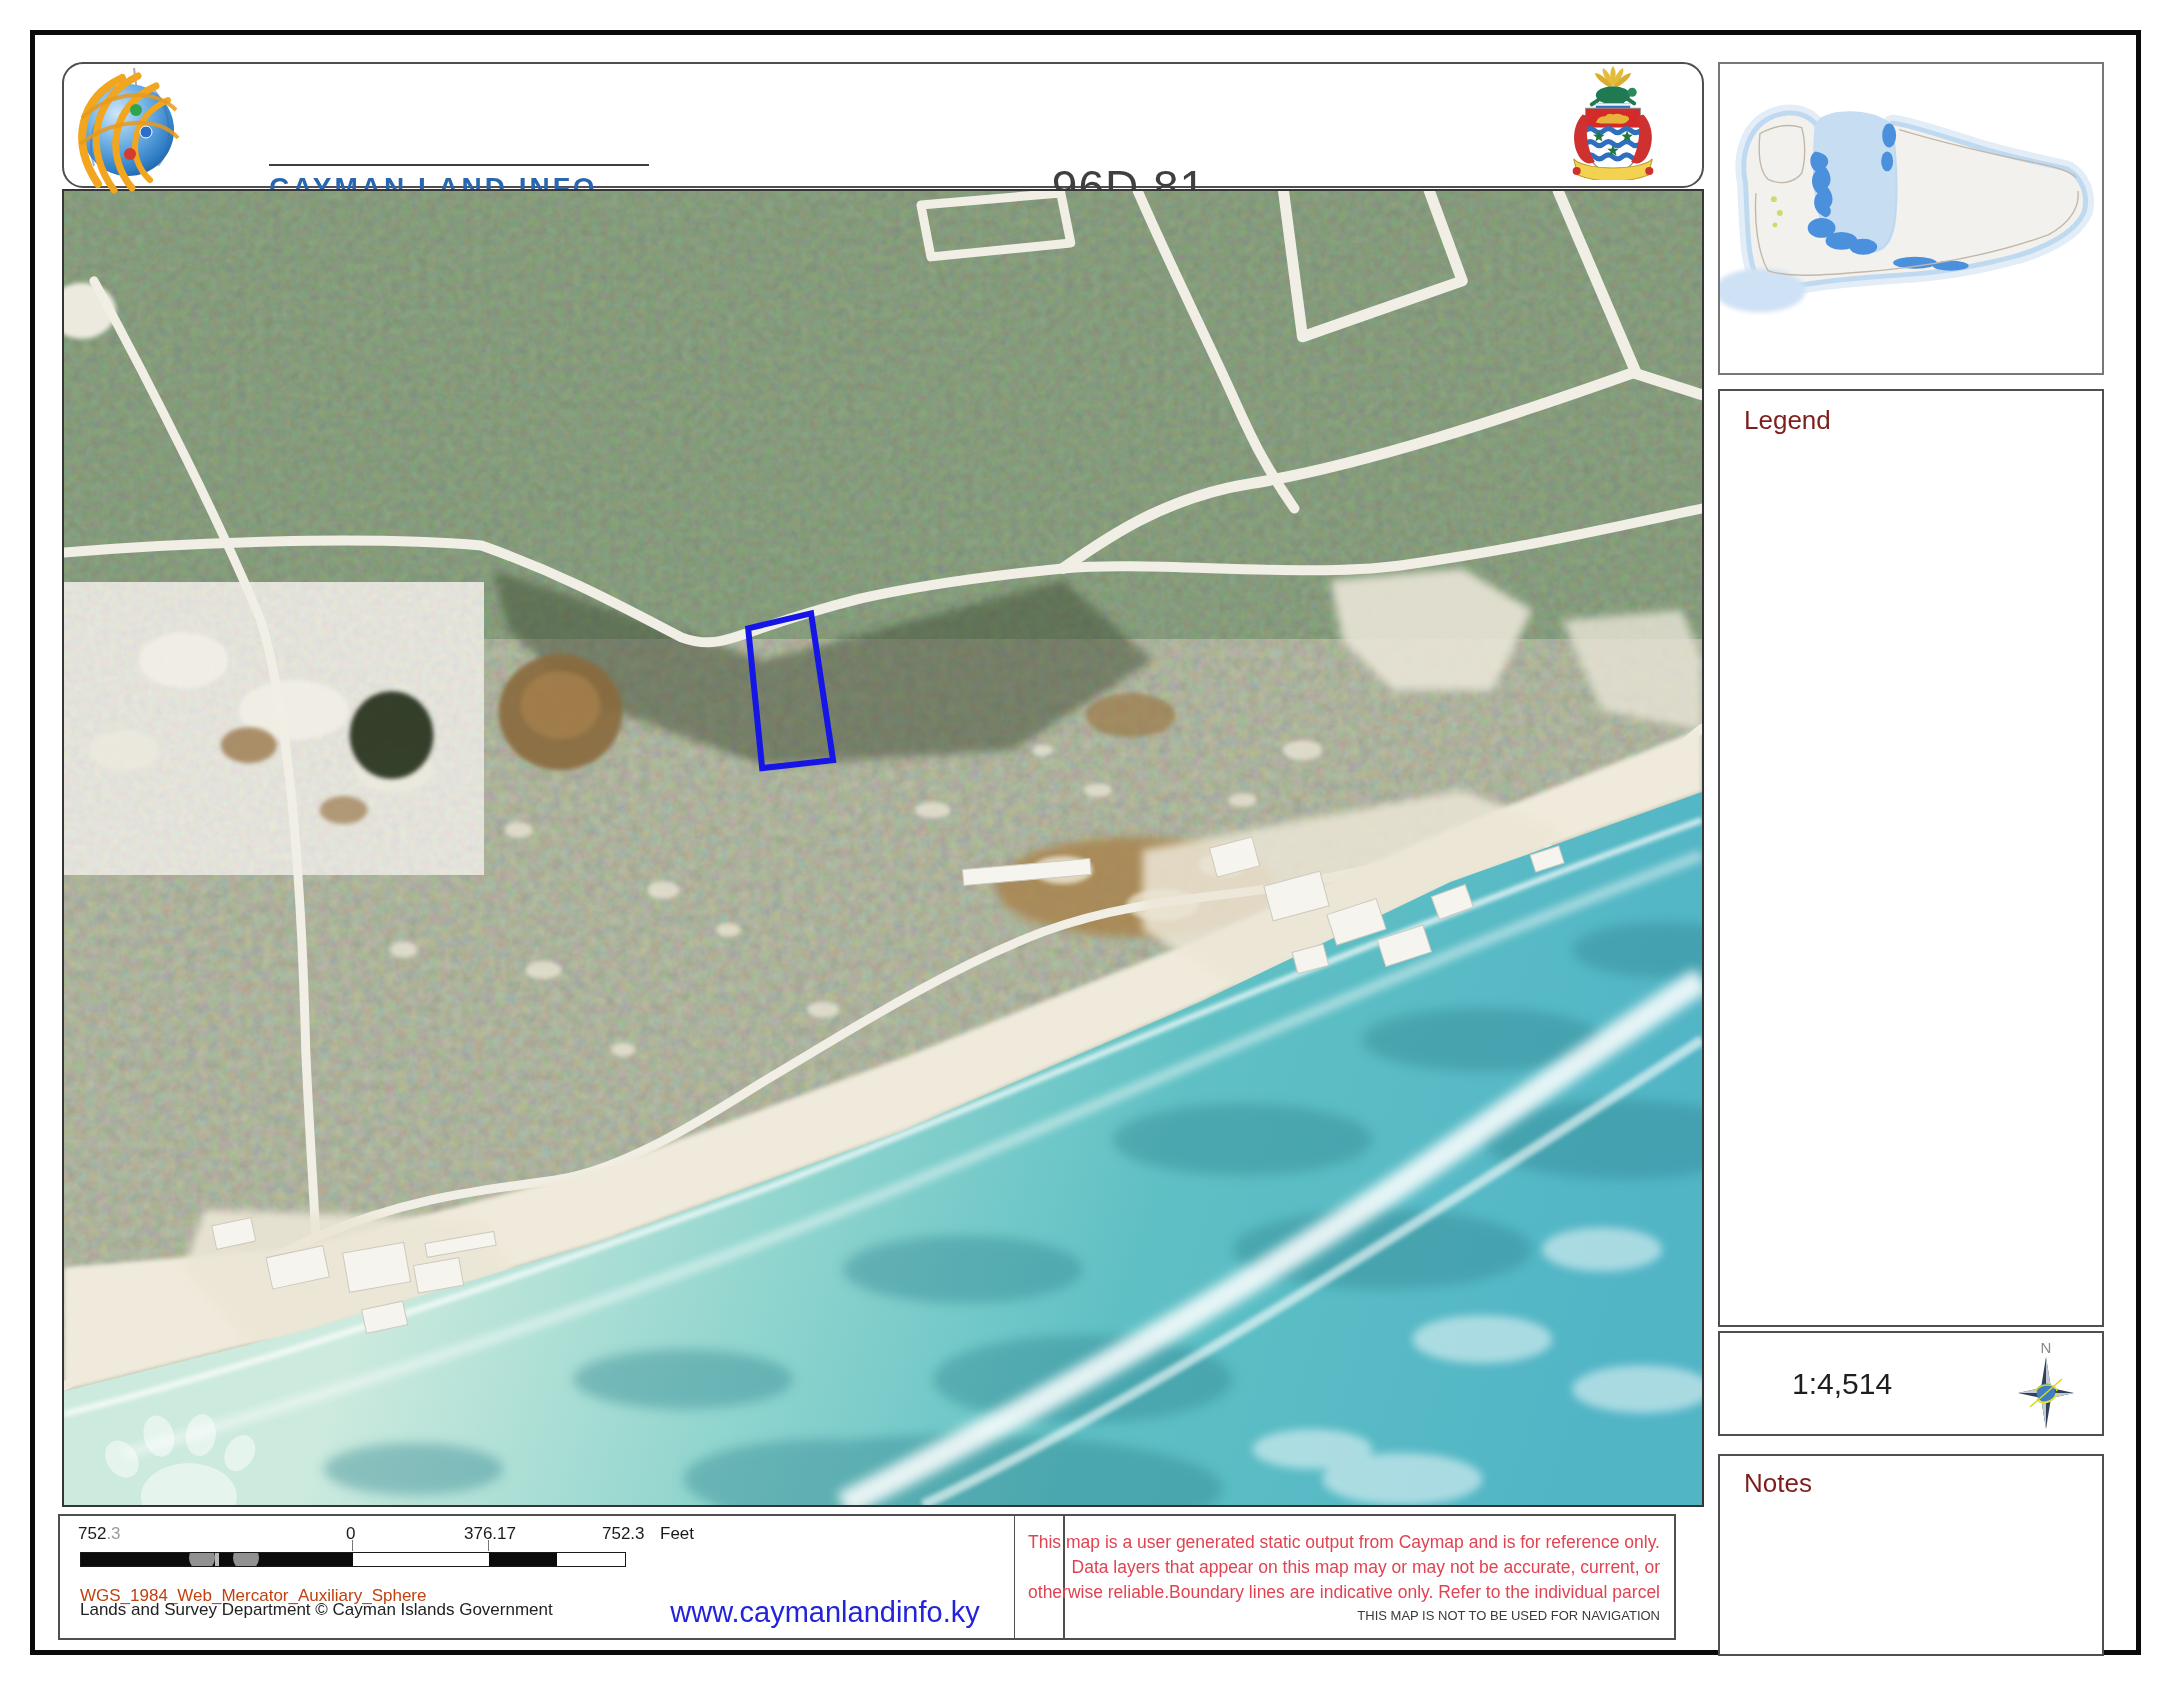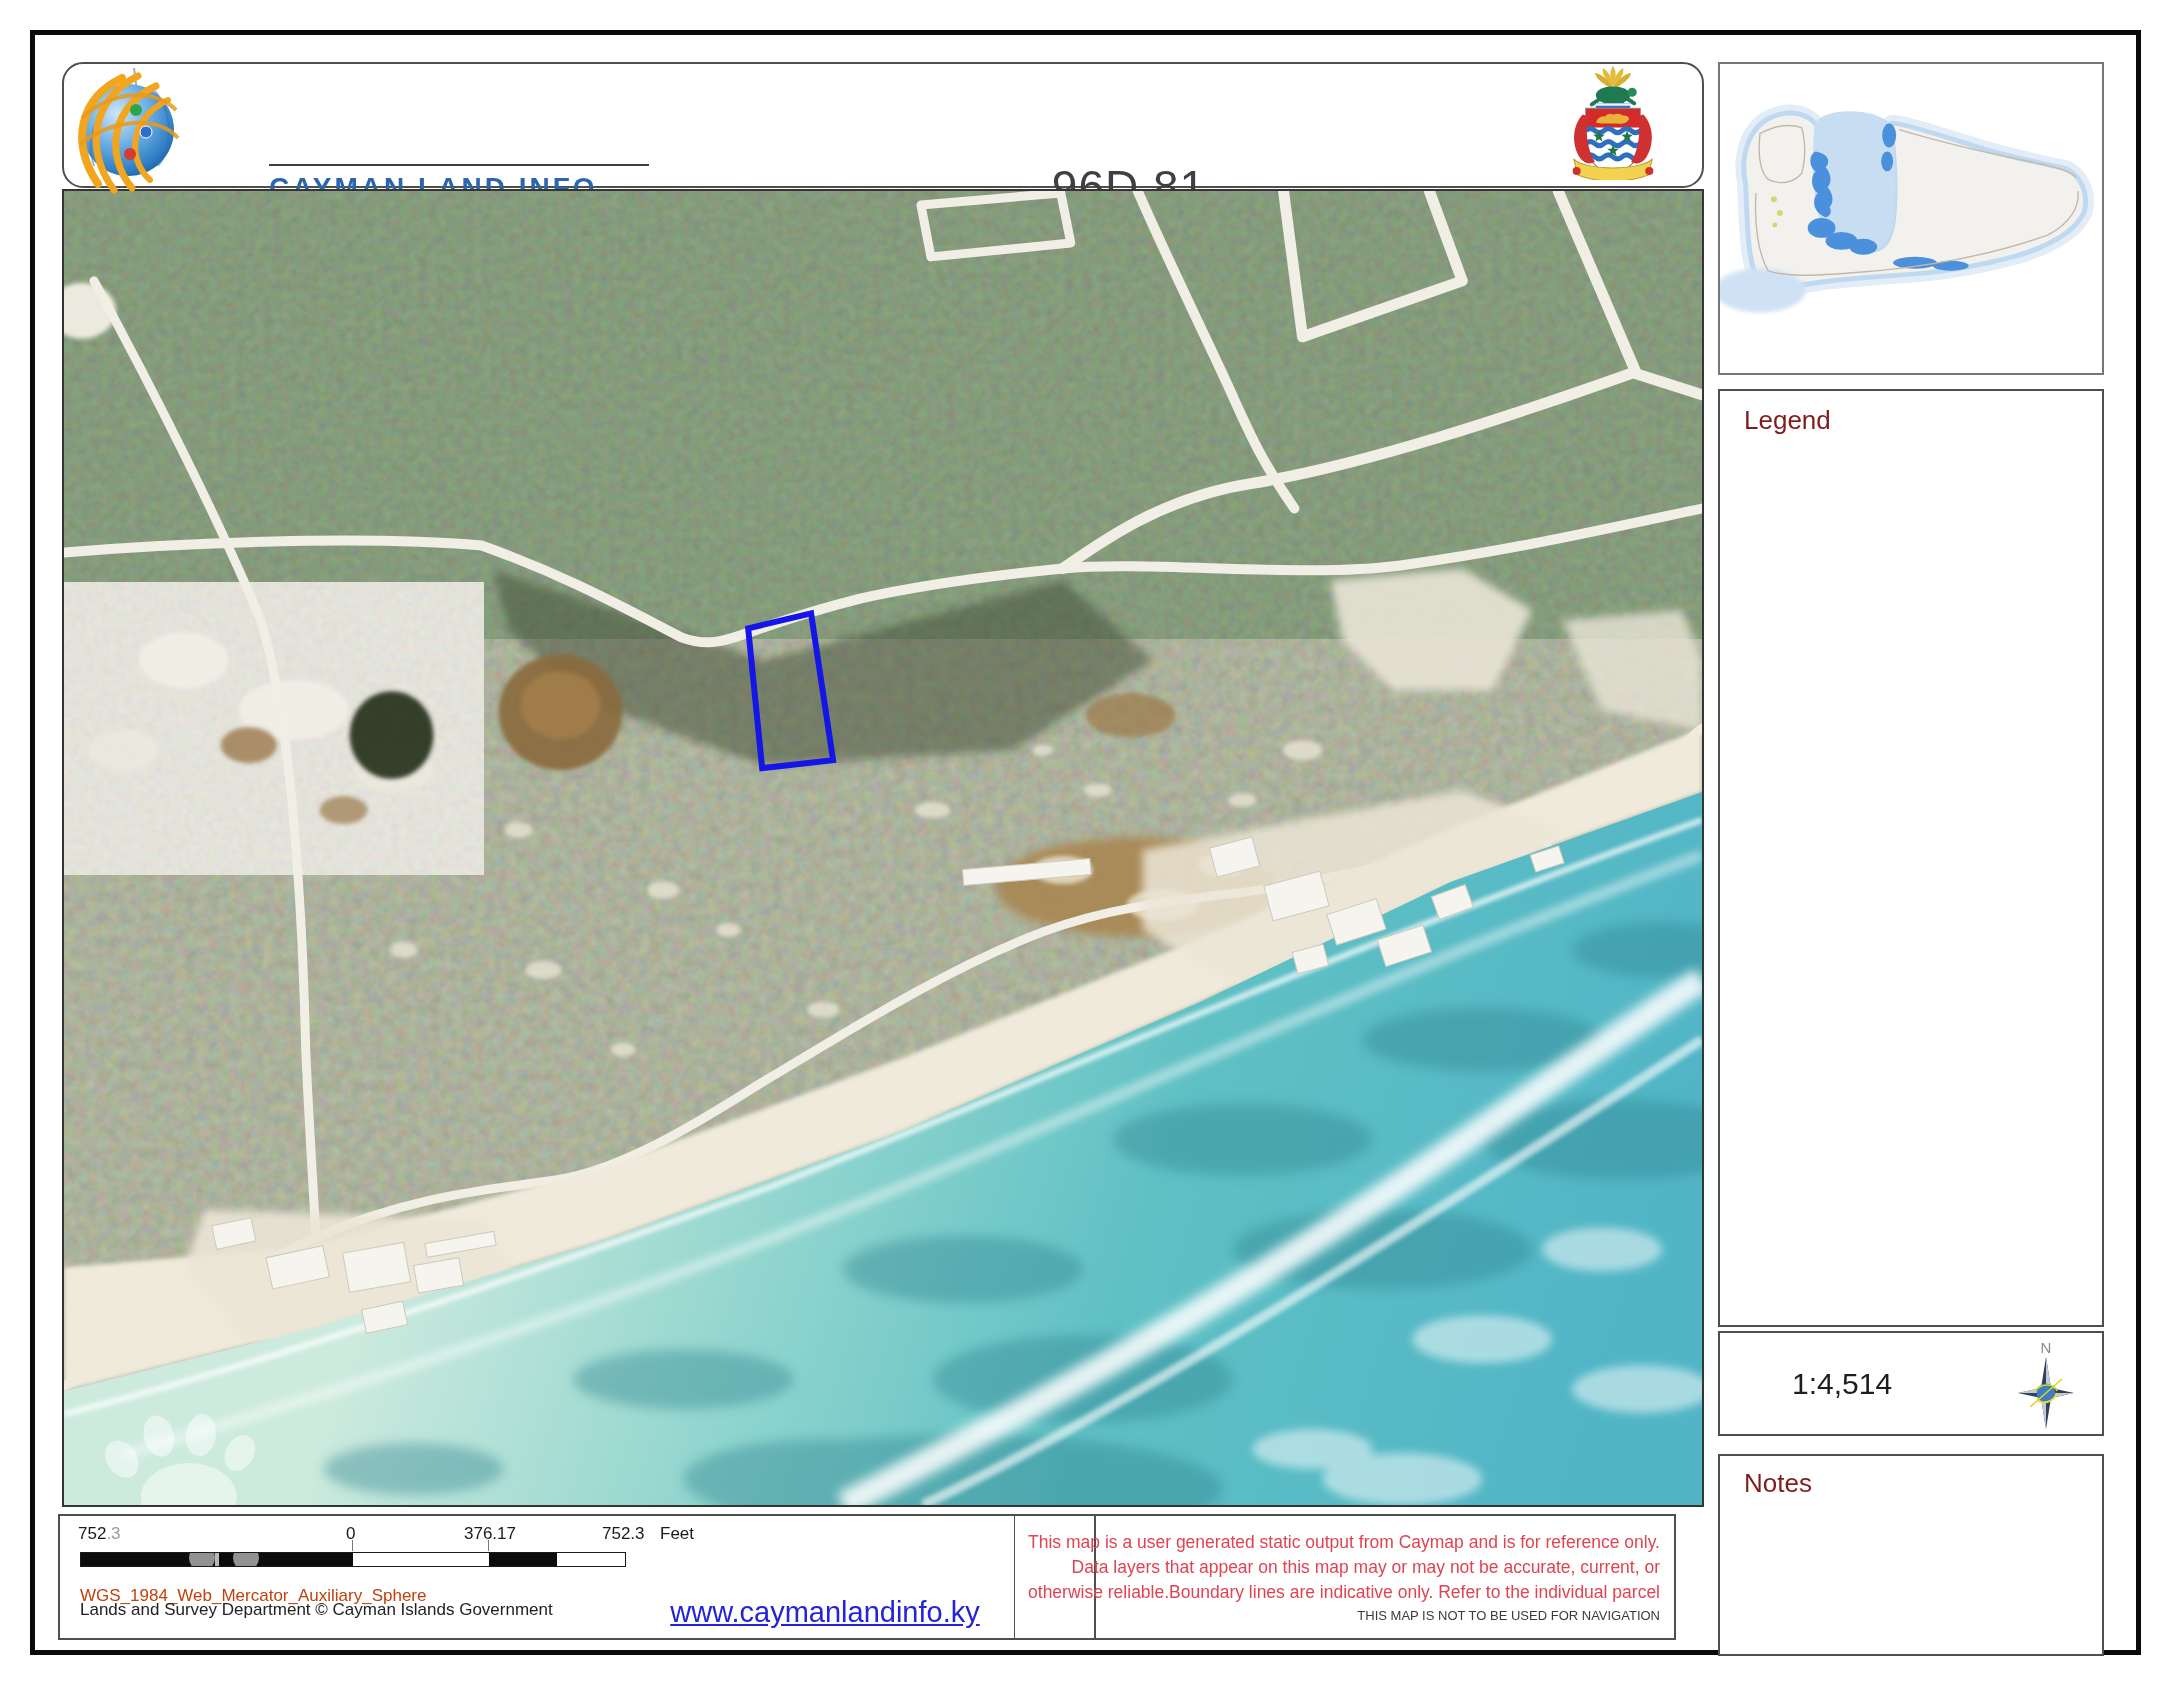--- a/index.html
+++ b/index.html
@@ -7,42 +7,42 @@
   #page{position:relative;width:2168px;height:1700px;background:#fff;overflow:hidden;}
   .abs{position:absolute;}
   #outer-border{left:30px;top:30px;width:2101px;height:1615px;border:5px solid #0a0a0a;}
   .panel{border:2px solid #4f4f4f;background:#fff;}
   #header-box{left:62px;top:62px;width:1638px;height:122px;border-radius:21px;}
   #map-box{left:62px;top:189px;width:1638px;height:1314px;border:2px solid #353535;background:#44523a;}
   #inset-box{left:1718px;top:62px;width:382px;height:309px;border:2px solid #777;}
   #legend-box{left:1718px;top:389px;width:382px;height:934px;}
   #scale-box{left:1718px;top:1331px;width:382px;height:101px;}
   #notes-box{left:1718px;top:1440px;width:382px;height:198px;margin-top:14px;}
-  #footer-left-box{left:58px;top:1514px;width:1003px;height:122px;border:2px solid #4f4f4f;padding-left:31px;}
+  #footer-left-box{left:58px;top:1514px;width:1003px;height:122px;border:2px solid #4f4f4f;}
   #footer-right-box{left:1014px;top:1514px;width:639px;height:122px;border:2px solid #4f4f4f;border-left:1px solid #4f4f4f;padding-left:20px;}
   #brand-rule{left:205px;top:100px;width:380px;height:2px;background:#3f3f3f;}
   #brand-text{left:205px;top:108px;font-size:28px;font-weight:bold;letter-spacing:3px;color:#2a66ad;}
   #map-title{left:900px;top:96px;width:330px;text-align:center;font-size:46px;font-weight:300;color:#3f3f3f;letter-spacing:1px;}
   #logo{left:68px;top:66px;width:124px;height:128px;z-index:5;}
   #coat-of-arms{left:1565px;top:64px;width:96px;height:116px;}
   .panel-title{font-size:26px;color:#7f1d1d;}
   #legend-title{left:24px;top:14px;}
   #notes-title{left:24px;top:12px;}
   #scale-ratio{left:72px;top:34px;font-size:30px;color:#1e1e1e;}
   #compass{left:288px;top:4px;width:76px;height:94px;}
   
   .sb-label{position:absolute;top:8px;font-size:17px;color:#1a1a1a;}
   .sb-frac{color:#9a9a9a;}
   #scalebar{left:20px;top:36px;width:544px;height:13px;border:1px solid #1a1a1a;background:#fff;overflow:hidden;}
   .sb-seg{position:absolute;top:0;height:13px;}
   .sb-tick{position:absolute;top:24px;width:1px;height:11px;background:#777;}
   .ghost-dot{position:absolute;width:26px;height:26px;border-radius:50%;background:rgba(255,255,255,.55);top:-8px;}
   #proj-line{left:20px;top:70px;font-size:17px;color:#c2410c;}
   #copy-line{left:20px;top:84px;font-size:17px;color:#222;}
-  #site-link{left:560px;top:80px;width:410px;text-align:center;font-size:29px;color:#2323d9;text-decoration:underline;cursor:pointer;}
+  #site-link{left:560px;top:80px;width:410px;text-align:center;font-size:29px;color:#2323d9;cursor:pointer;}
   
   .red-line{position:absolute;right:14px;font-size:17.5px;color:#e04352;white-space:nowrap;}
   #nav-warning{position:absolute;right:14px;top:92px;font-size:13px;color:#3a3a3a;}
   svg{display:block;}
 </style>
 </head>
 <body>
 
 <div id="page">
   <div class="abs" id="outer-border"></div>

